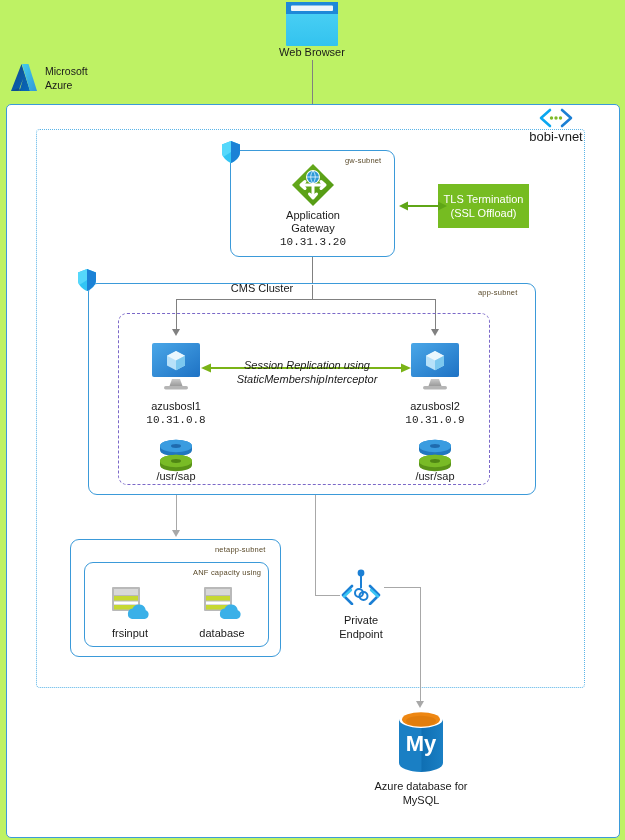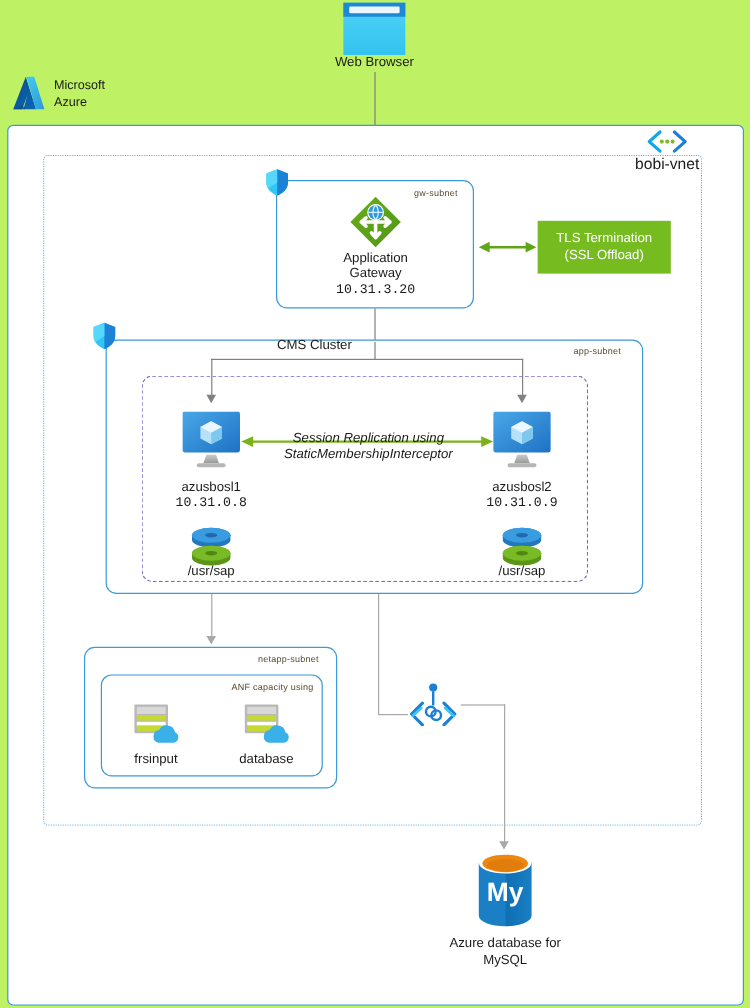--- a/index.html
+++ b/index.html
@@ -164,21 +164,21 @@
     <path d="M22 22 L10 22 M10 22 L14 18.5 M10 22 L14 25.5" stroke="#ffffff" stroke-width="3" fill="none" stroke-linecap="round"></path>
     <path d="M22 22 L34 22 M34 22 L30 18.5 M34 22 L30 25.5" stroke="#ffffff" stroke-width="3" fill="none" stroke-linecap="round"></path>
     <circle cx="22" cy="14" r="7" fill="#ffffff"></circle>
     <circle cx="22" cy="14" r="6" fill="#2e9ad6"></circle>
     <path d="M16 14 H28 M22 8 C19 11 19 17 22 20 C25 17 25 11 22 8" stroke="#d9efff" stroke-width="0.9" fill="none"></path>
   </svg>
   <div class="lbl" style="left:253px;top:209px;width:120px;">Application
 Gateway</div>
   <div class="lbl ip-txt" style="left:253px;top:236px;width:120px;">10.31.3.20</div>
 
-  <div class="tls-box" style="left:448px;top:184px;width:111px;height:44px;">TLS Termination
+  <div class="tls-box" style="left:438px;top:184px;width:91px;height:44px;">TLS Termination
 (SSL Offload)</div>
 
   <svg class="abs" style="left:398px;top:198px;" width="50" height="16" viewBox="0 0 50 16">
     <line x1="8" y1="8" x2="42" y2="8" stroke="#5fa617" stroke-width="2.2"></line>
     <path d="M1 8 L10 3.5 L10 12.5 Z" fill="#5fa617"></path>
     <path d="M49 8 L40 3.5 L40 12.5 Z" fill="#5fa617"></path>
   </svg>
 
   <div class="line-v" style="left:312px;top:257px;height:28px;"></div>
 
@@ -301,20 +301,22 @@
   <svg class="abs" style="left:338px;top:569px;" width="46" height="36" viewBox="0 0 46 36">
     <circle cx="23" cy="4" r="3.4" fill="#1b7fd4"></circle>
     <line x1="23" y1="7" x2="23" y2="19" stroke="#1b7fd4" stroke-width="2"></line>
     <path d="M14 17 L5 26 L14 35" fill="none" stroke="#1b7fd4" stroke-width="2.6" stroke-linecap="round" stroke-linejoin="round"></path>
     <path d="M32 17 L41 26 L32 35" fill="none" stroke="#1b7fd4" stroke-width="2.6" stroke-linecap="round" stroke-linejoin="round"></path>
     <path d="M13 21 L6 27.5" stroke="#3ac6f5" stroke-width="2.4" stroke-linecap="round"></path>
     <path d="M33 21 L40 27.5" stroke="#3ac6f5" stroke-width="2.4" stroke-linecap="round"></path>
     <circle cx="21" cy="24" r="4" fill="none" stroke="#1b7fd4" stroke-width="2"></circle>
     <circle cx="25.5" cy="27" r="4" fill="none" stroke="#1b7fd4" stroke-width="2"></circle>
   </svg>
+  <div class="lbl" style="left:321px;top:613px;width:80px;line-height:14px;">Private
+Endpoint</div>
 
   <div class="line-h-b" style="left:384px;top:587px;width:37px;"></div>
   <div class="line-v-b" style="left:420px;top:587px;height:117px;"></div>
   <div class="arrow-down" style="left:415.5px;top:701px;border-top-color:#a8a8a8;"></div>
 
   <svg class="abs" style="left:397px;top:710px;" width="48" height="62" viewBox="0 0 48 62">
     <defs>
       <linearGradient id="gDb" x1="0" y1="0" x2="1" y2="0">
         <stop offset="0" stop-color="#1a7fc4"></stop>
         <stop offset="0.5" stop-color="#1a7fc4"></stop>

